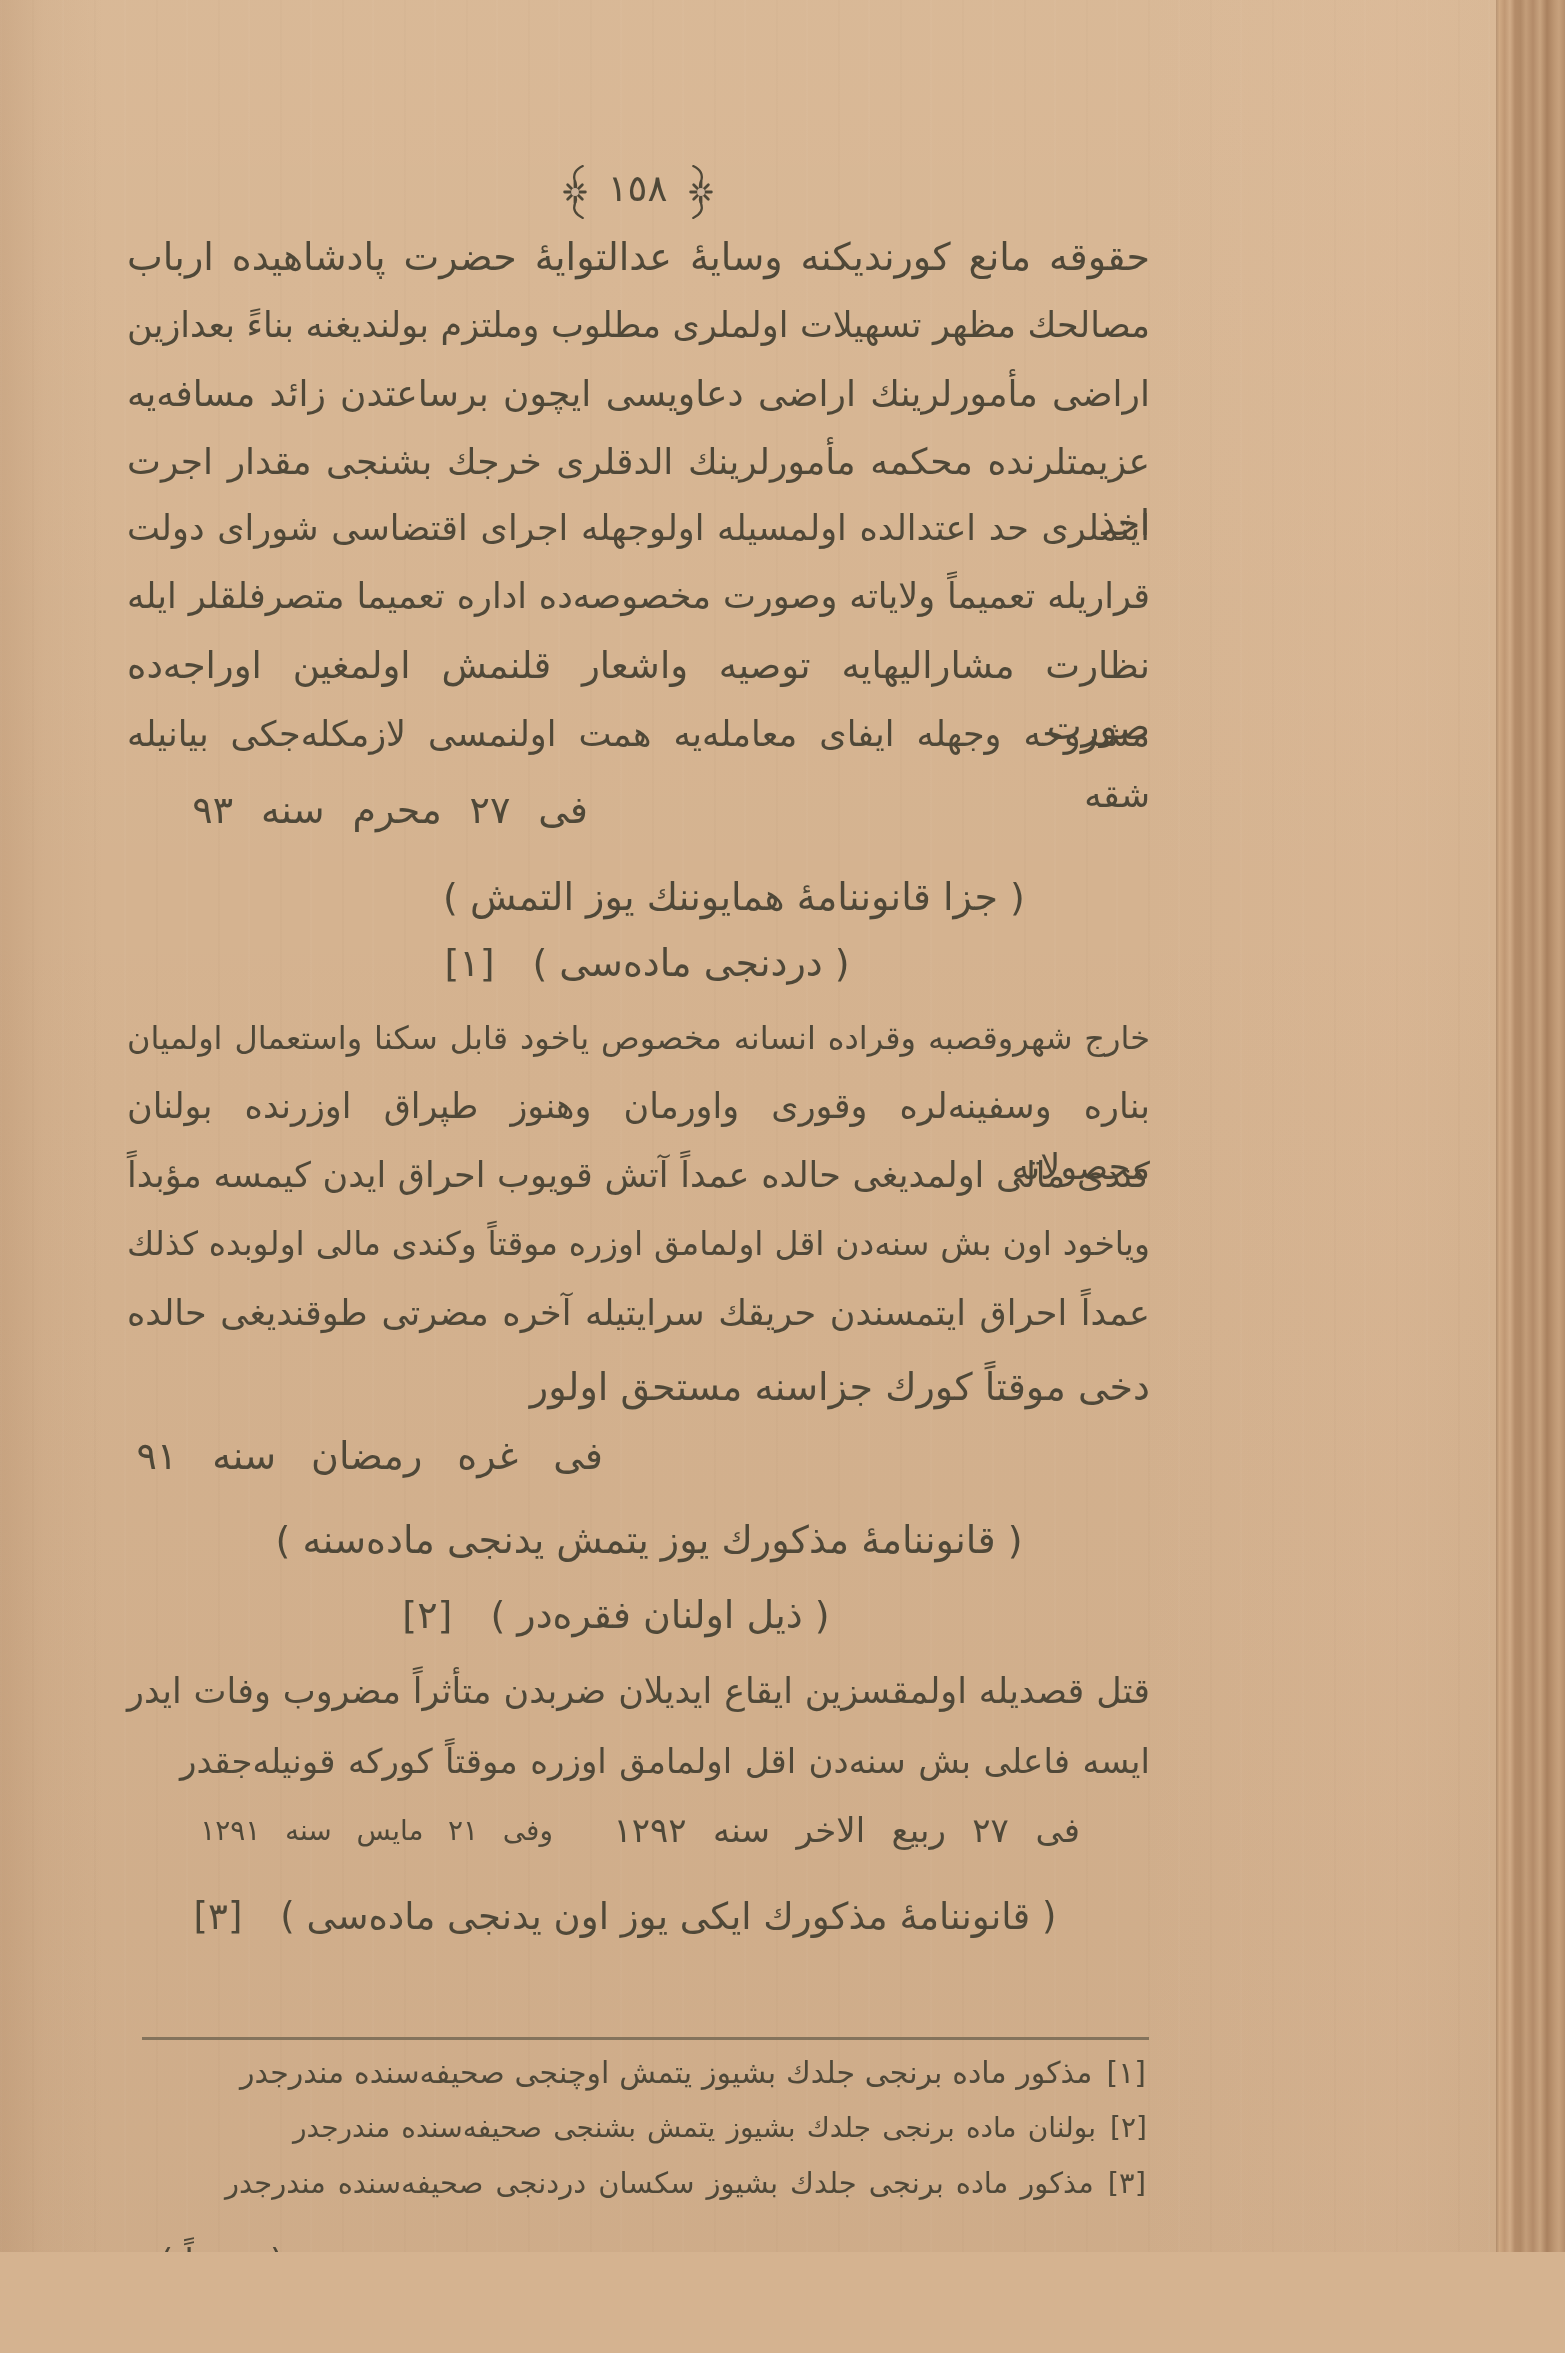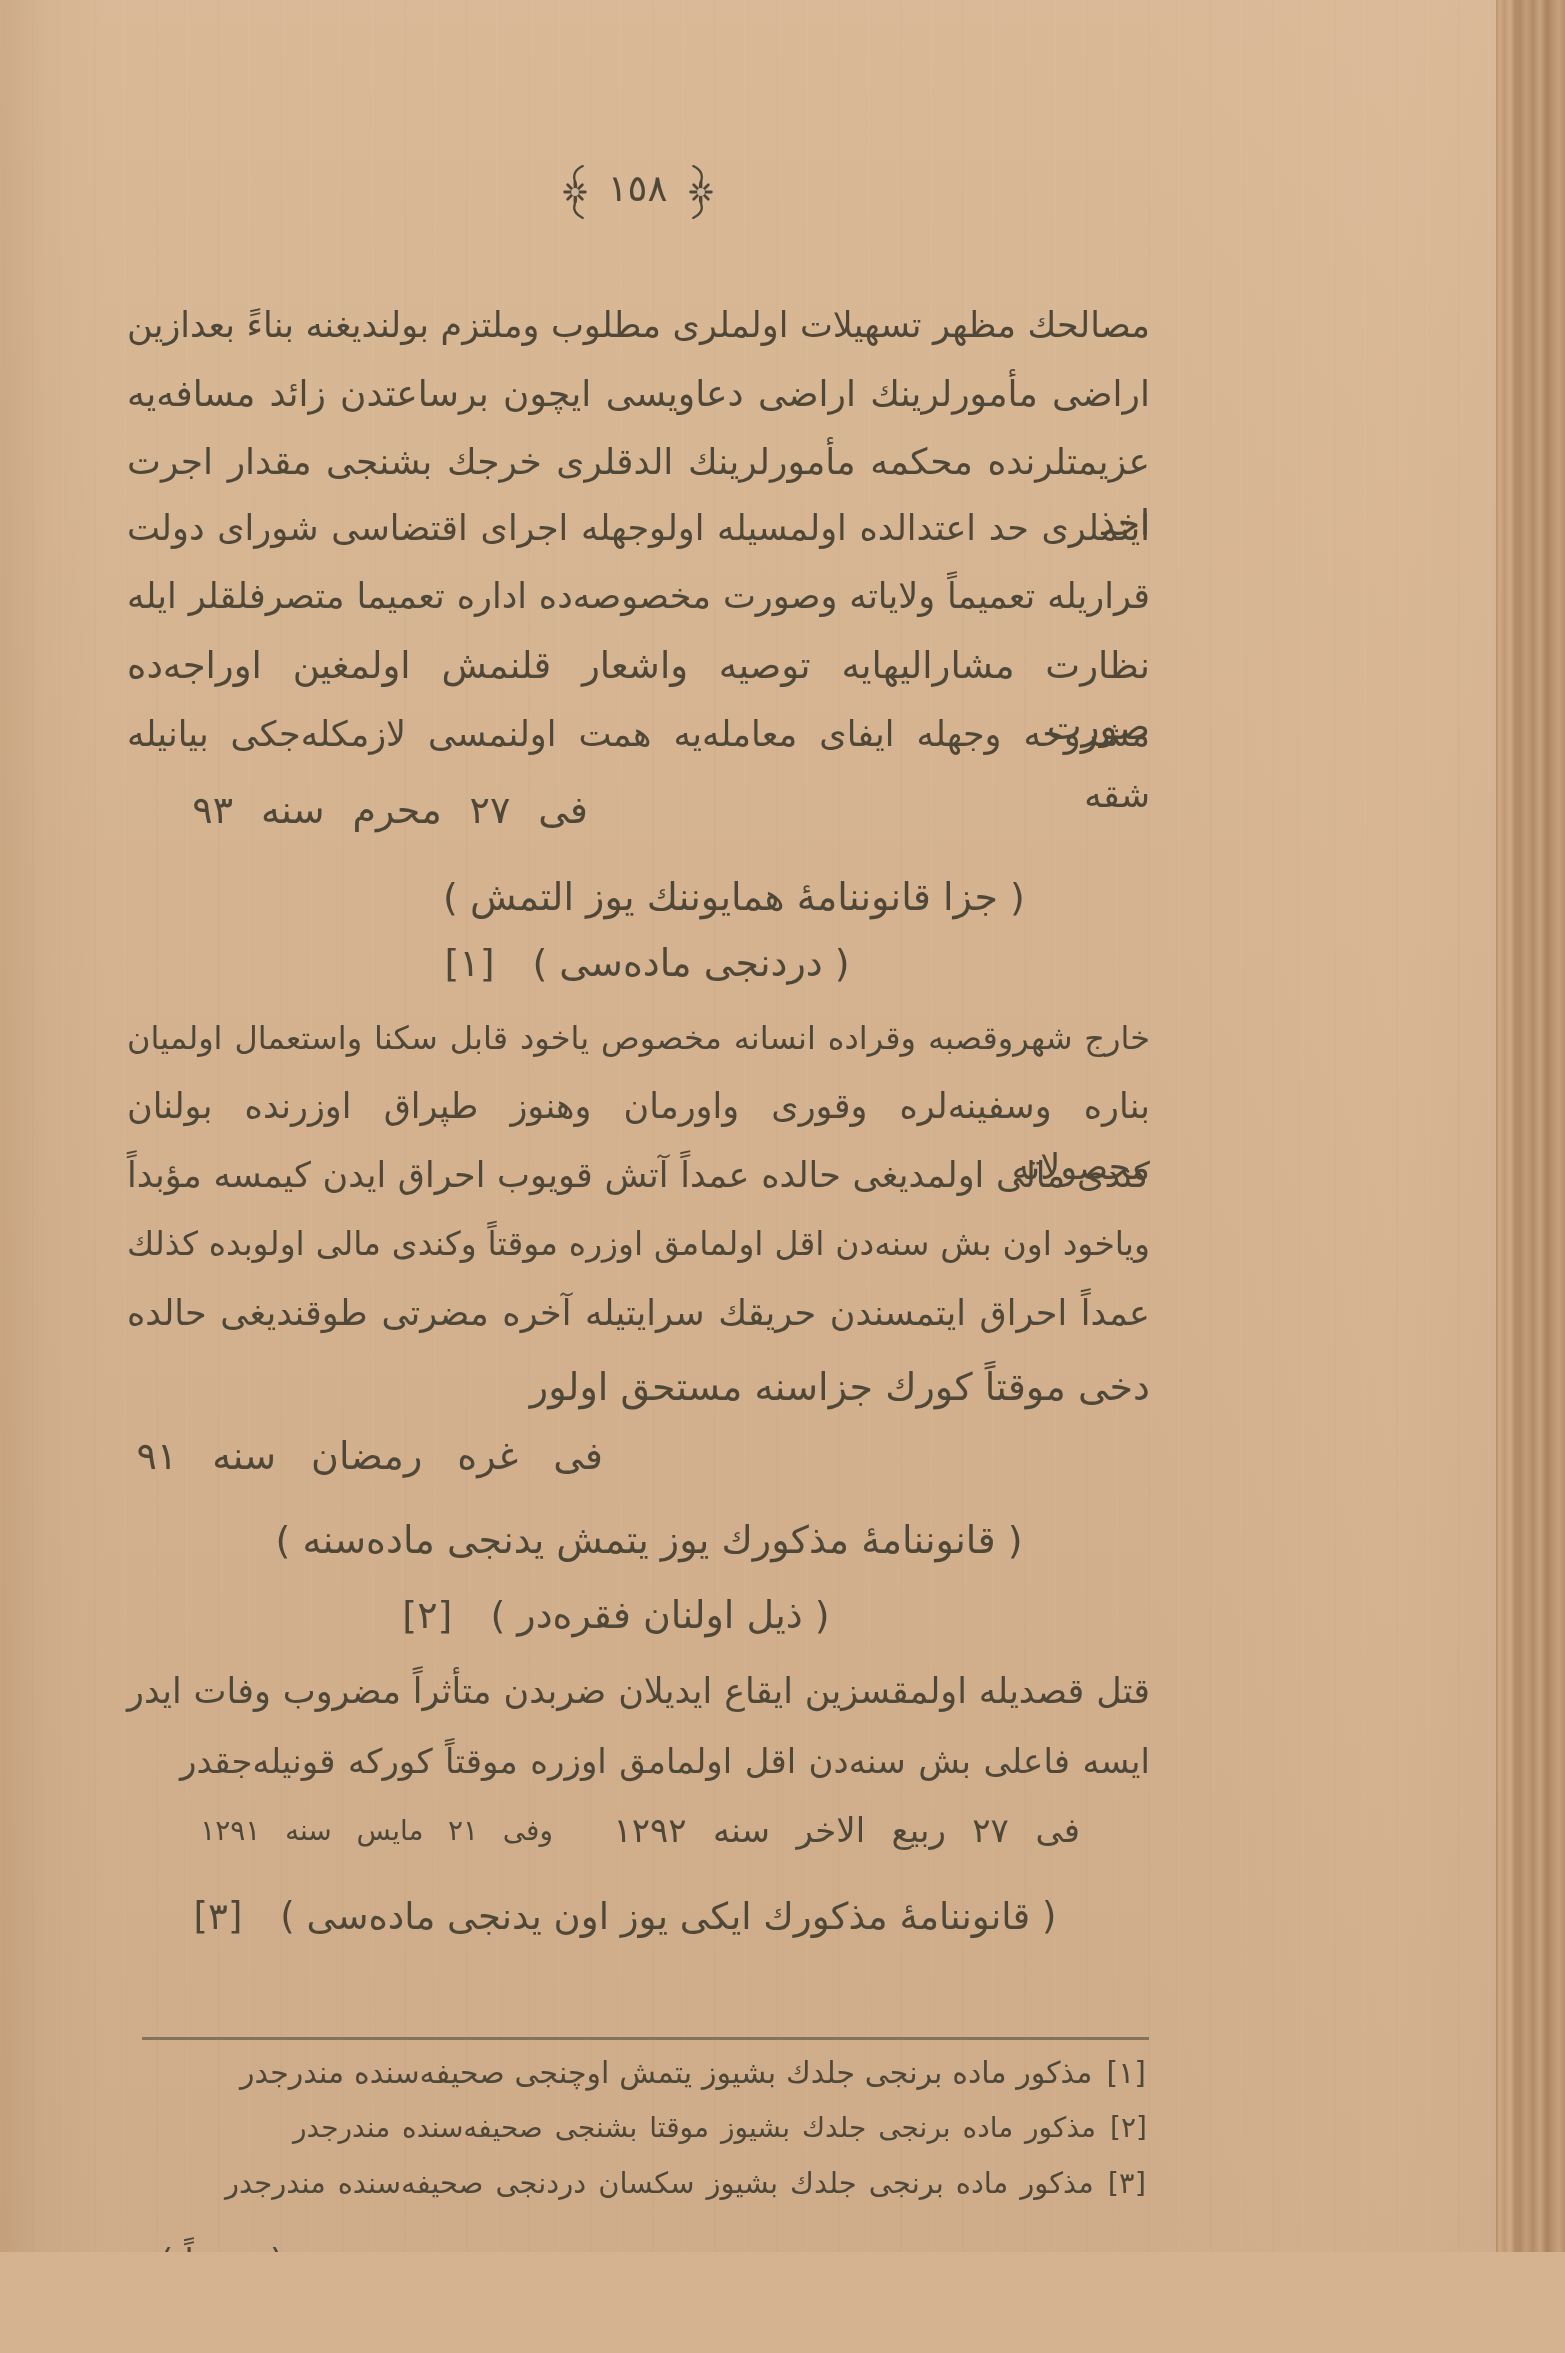--- a/index.html
+++ b/index.html
@@ -56,20 +56,21 @@
       <g stroke="currentColor" stroke-width="3.2" stroke-linecap="round">
         <line x1="22" y1="21" x2="22" y2="45"></line>
         <line x1="10" y1="33" x2="34" y2="33"></line>
         <line x1="13.5" y1="24.5" x2="30.5" y2="41.5"></line>
         <line x1="30.5" y1="24.5" x2="13.5" y2="41.5"></line>
       </g>
       <circle cx="22" cy="33" r="4.5" fill="#cdb39a"></circle>
     </svg>
   </span>
 
+  <div class="ln body fit" style="top: 227px;">حقوقه مانع کورندیکنه وسایۀ عدالتوایۀ حضرت پادشاهیده ارباب</div>
   <div class="ln body fit" style="top: 295px; font-size: 35px;">مصالحك مظهر تسهیلات اولملری مطلوب وملتزم بولندیغنه بناءً بعدازین</div>
   <div class="ln body fit" style="top: 363px; font-size: 36px;">اراضی مأمورلرینك اراضی دعاویسی ایچون برساعتدن زائد مسافه‌یه</div>
   <div class="ln body fit" style="top: 431px; font-size: 36px;">عزیمتلرنده محکمه مأمورلرینك الدقلری خرجك بشنجی مقدار اجرت اخذ</div>
   <div class="ln body fit" style="top: 498px; font-size: 35px;">ایتملری حد اعتدالده اولمسیله اولوجهله اجرای اقتضاسی شورای دولت</div>
   <div class="ln body fit" style="top: 566px; font-size: 35px;">قراریله تعمیماً ولایاته وصورت مخصوصه‌ده اداره تعمیما متصرفلقلر ایله</div>
   <div class="ln body fit" style="top: 635px; font-size: 37px;">نظارت مشارالیهایه توصیه واشعار قلنمش اولمغین اوراجه‌ده صورت</div>
   <div class="ln body fit" style="top: 704px; font-size: 35px;">مشروحه وجهله ایفای معامله‌یه همت اولنمسی لازمکله‌جکی بیانیله شقه</div>
   <div class="ln date fit" style="top: 780px; left: 127px; width: 461px;">فی ٢٧ محرم سنه ٩٣</div>
 
   <div class="ln head fit" style="top: 867px; left: 297px;">
@@ -99,21 +100,21 @@
 
   <div class="ln head fit" style="top: 1886px; left: 188px; font-size: 37px;">
     <span>( قانوننامۀ مذکورك ایکی یوز اون یدنجی ماده‌سی )</span><span class="ref">[٣]</span>
   </div>
 
   <div class="rule"></div>
   <div class="ln fn fit" style="top: 2050px; left: 240px; width: 906px;">
     <span>[١]</span><span class="fn-text">مذکور ماده برنجی جلدك بشیوز یتمش اوچنجی صحیفه‌سنده مندرجدر</span>
   </div>
   <div class="ln fn fit" style="top: 2105px; left: 293px; width: 854px; font-size: 28px;">
-    <span>[٢]</span><span class="fn-text">مذکور ماده برنجی جلدك بشیوز موقتا بشنجی صحیفه‌سنده مندرجدر</span>
+    <span>[٢]</span><span class="fn-text">بولنان ماده برنجی جلدك بشیوز یتمش بشنجی صحیفه‌سنده مندرجدر</span>
   </div>
   <div class="ln fn fit" style="top: 2161px; left: 225px; width: 921px; font-size: 29px;">
     <span>[٣]</span><span class="fn-text">مذکور ماده برنجی جلدك بشیوز سکسان دردنجی صحیفه‌سنده مندرجدر</span>
   </div>
 
   <div class="ln catch fit" style="">( مؤبداً )</div>
 </div>
 
 
 </body></html>

